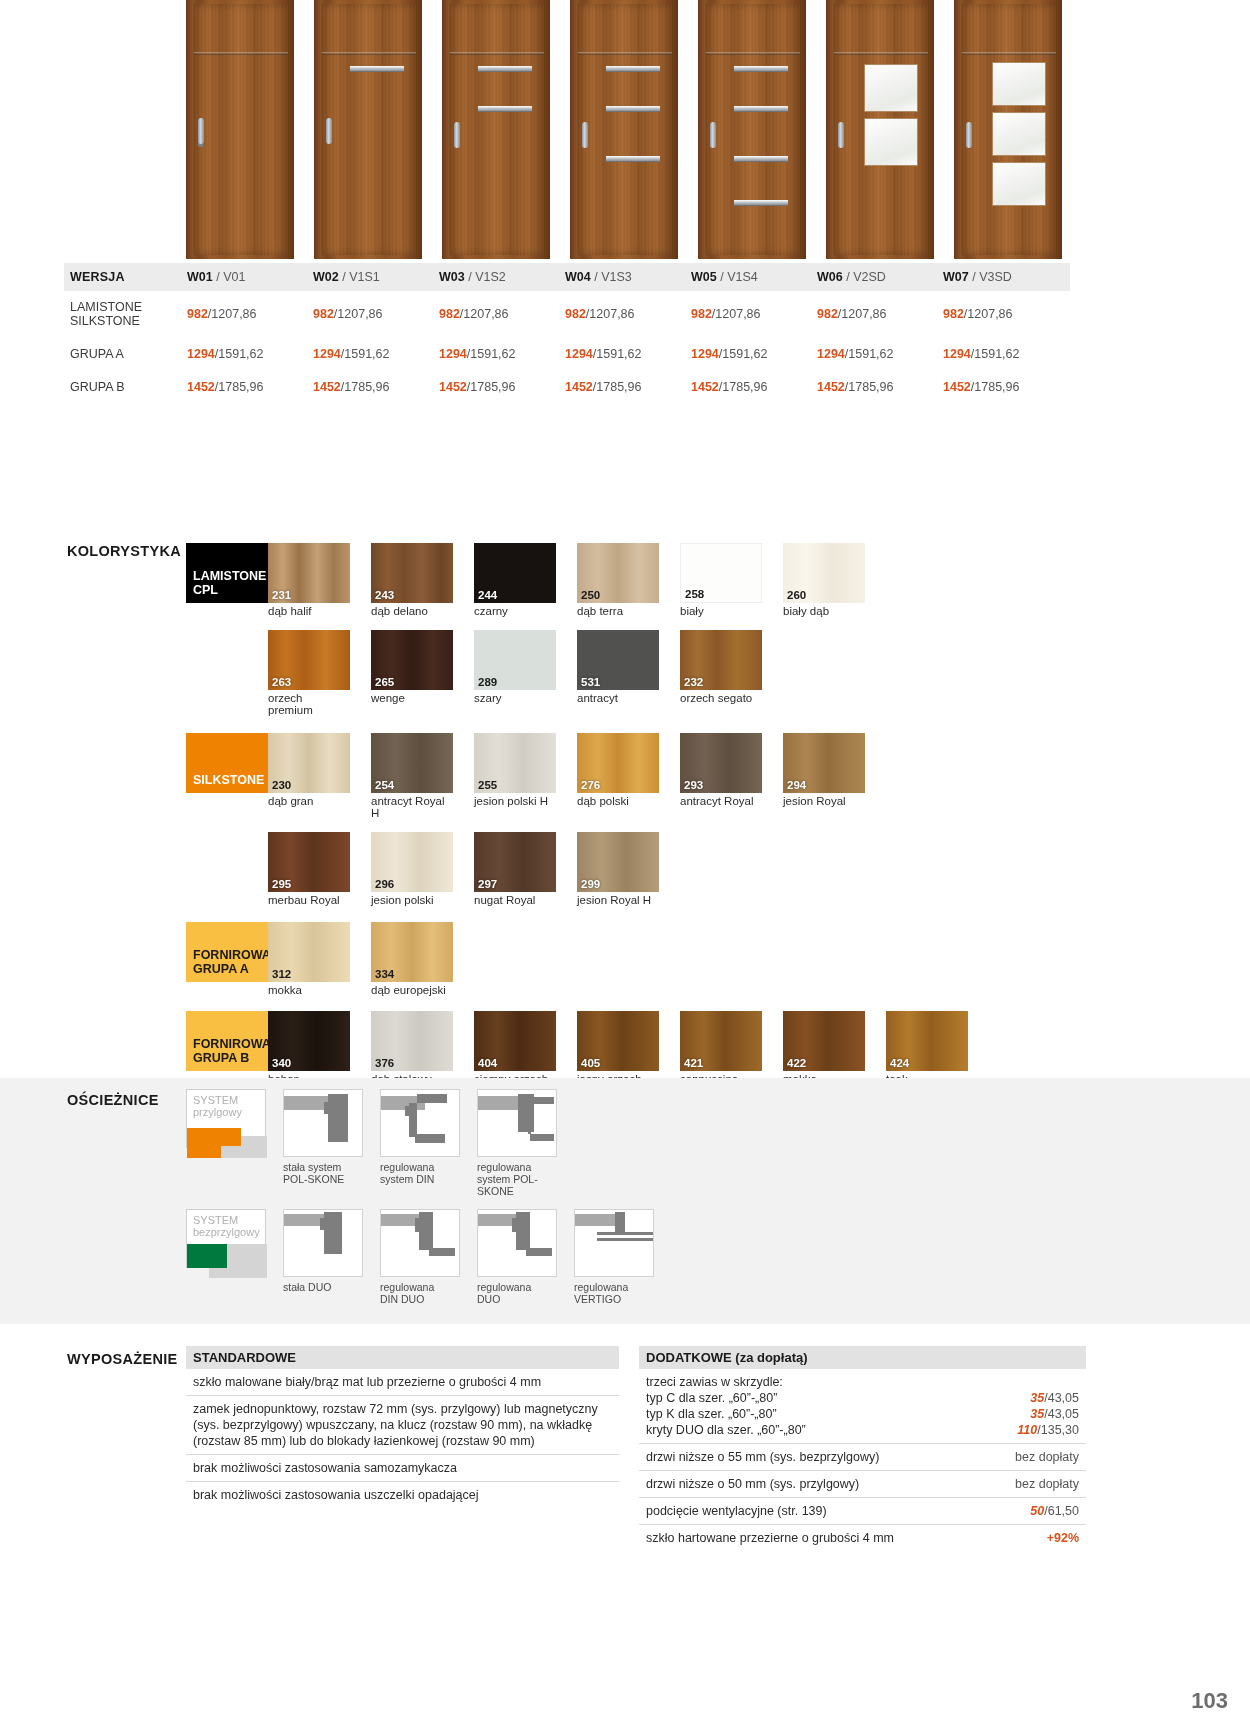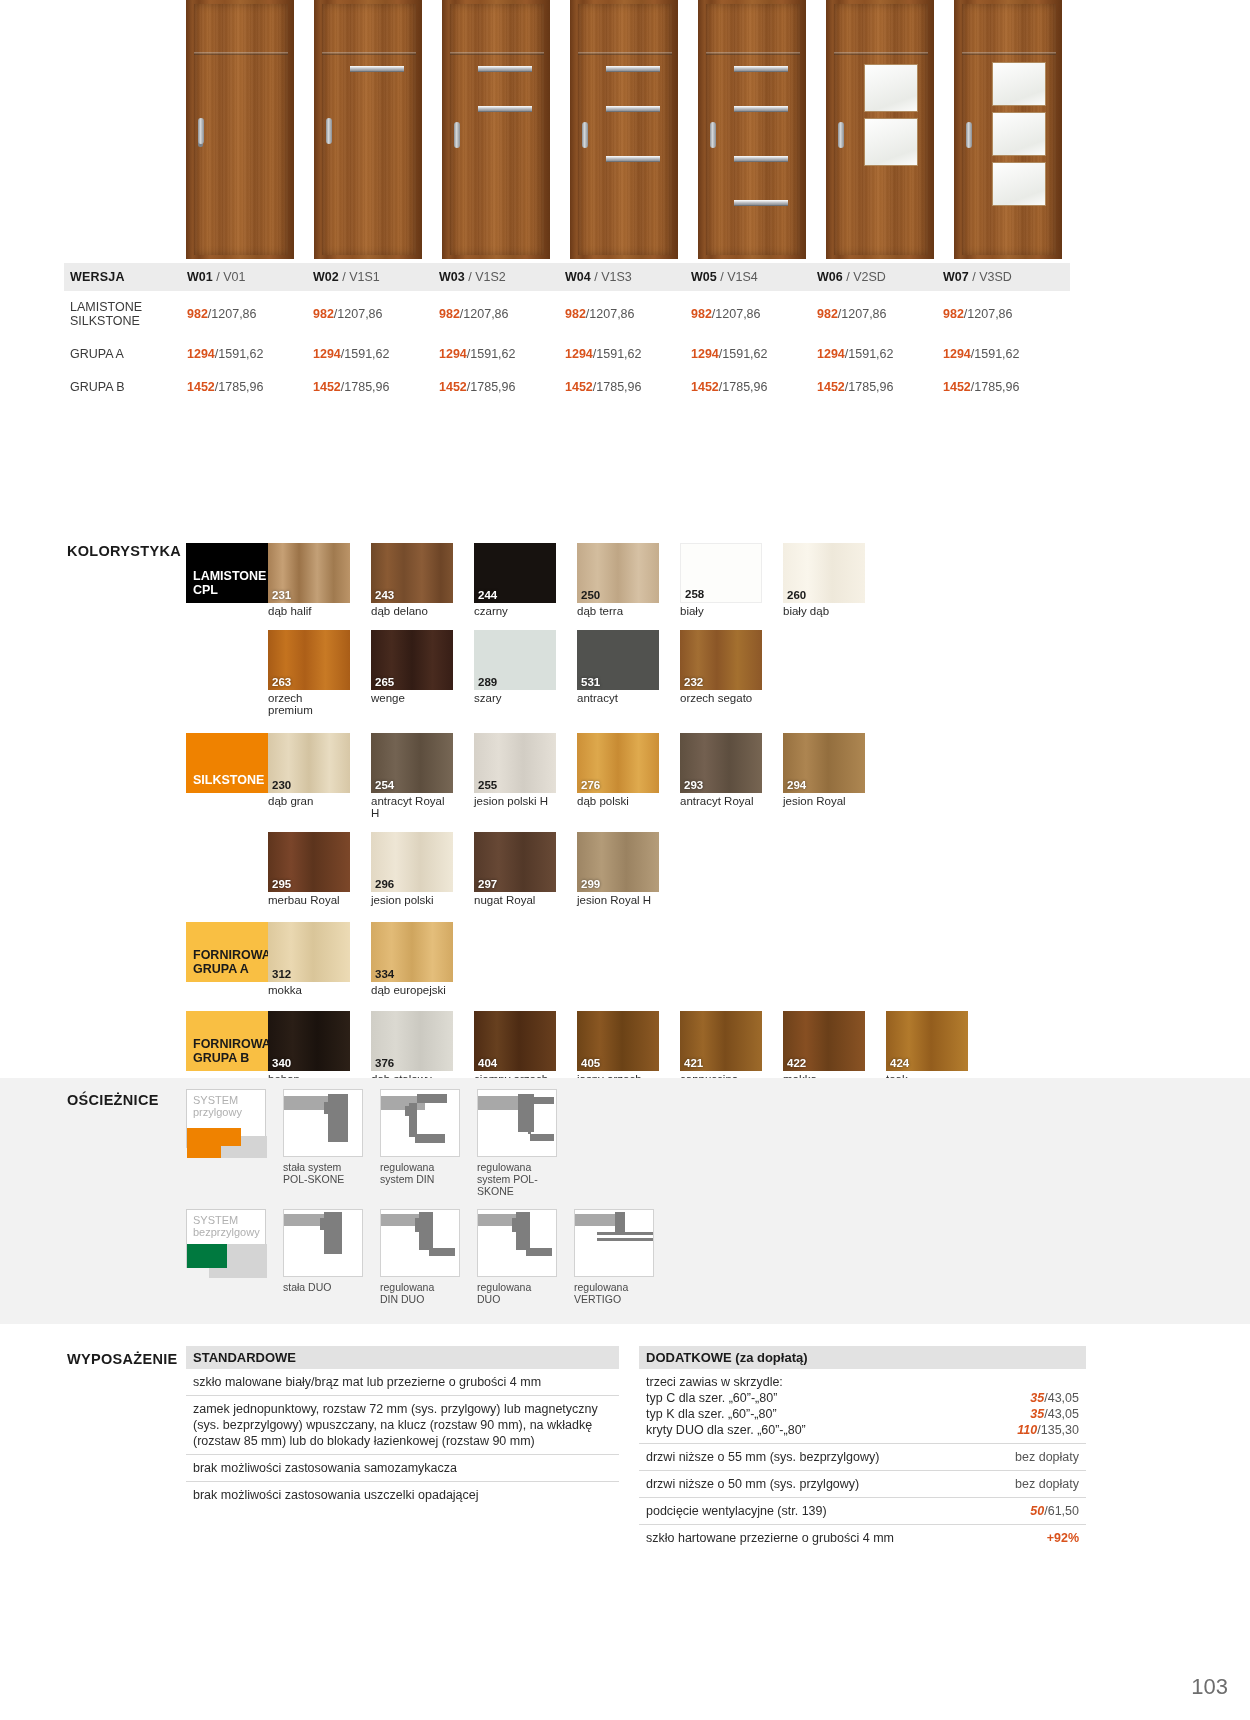--- a/index.html
+++ b/index.html
@@ -99,21 +99,21 @@
   .wyp-item { border-bottom:1px solid #d8d8d8; padding:5px 7px; font-size:12.5px; color:#2b2b2b; line-height:16px; }
   .wyp-item:last-child { border-bottom:none; }
   .wyp-item.nb { border-bottom:none; }
   .wyp-2 { display:flex; justify-content:space-between; align-items:flex-start; gap:10px; }
   .wyp-price { white-space:nowrap; font-size:12.5px; color:#555; }
   .wyp-price b { color:#d9521c;font-style:italic; }
   .wyp-price.gray { color:#555; }
   .wyp-price.plus { color:#d9521c; font-weight:bold; }
   .sub-line { display:flex; justify-content:space-between; gap:10px; }
 
-  .pageno { position:absolute; right:22px; bottom:20px; font-size:22px; color:#6d6d6d; font-weight:normal; }
+  .pageno { position:absolute; right:22px; bottom:6px; font-size:22px; color:#6d6d6d; font-weight:bold; }
 </style>
 </head>
 <body>
 
 <div class="page">
 
   <div class="door-strip">
 
     <div class="door">
       <div class="door-frame"></div>

